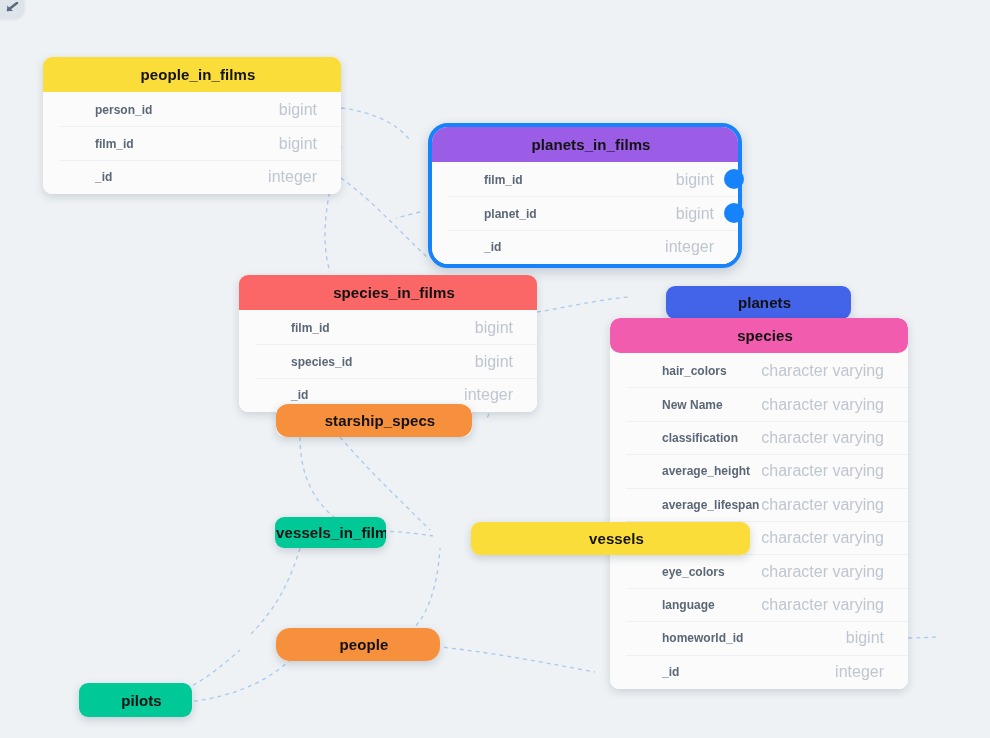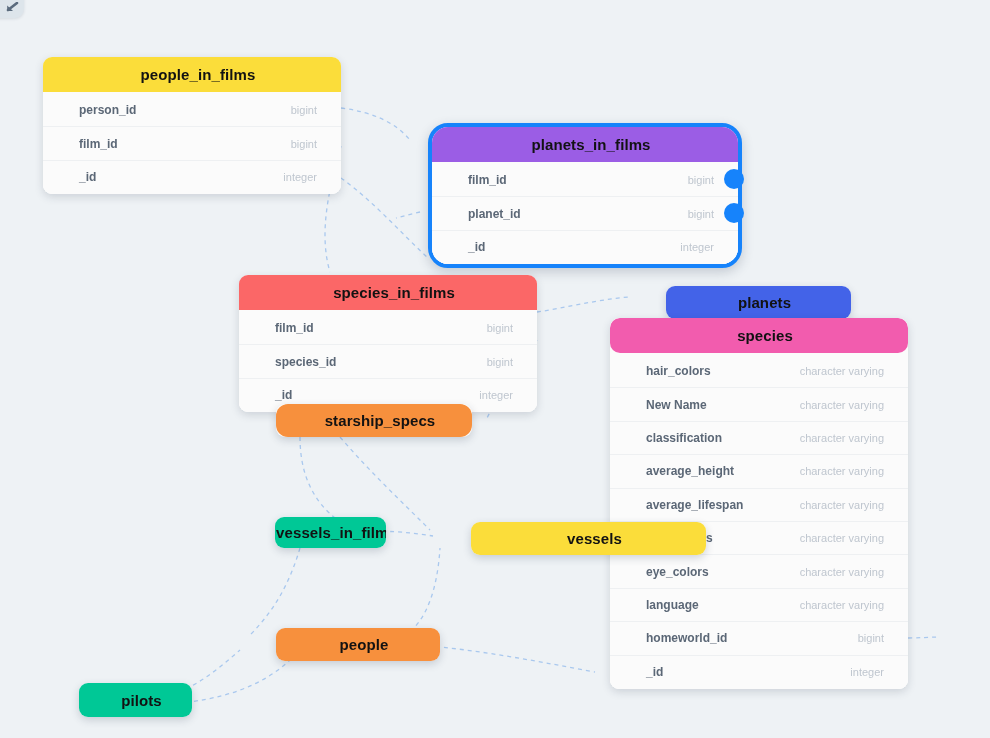--- a/index.html
+++ b/index.html
@@ -61,33 +61,34 @@
     padding-top: 2px;
   }
   .field-row {
     height: 33.4px;
     display: flex;
     align-items: center;
     padding: 0 24px 0 36px;
     box-sizing: border-box;
     border-bottom: 1px solid #eef0f2;
     background: #fbfbfb;
+    margin-left: 16px;
   }
   .field-row:last-child {
     border-bottom: none;
   }
   .field-name {
     font-size: 12px;
     font-weight: bold;
     color: #5b6776;
     flex: 1 1 auto;
     white-space: nowrap;
   }
   .field-type {
-    font-size: 11px;
+    font-size: 16px;
     color: #bfc6cf;
     white-space: nowrap;
   }
   .handle {
     position: absolute;
     width: 20px;
     height: 20px;
     border-radius: 50%;
     background: #1683fb;
   }
@@ -234,24 +235,24 @@
             <span class="field-type">integer</span>
           </div>
         </div>
       </div>
       <div class="node collapsed" style="left: 240px; top: 404px; width: 196px; height: 33px;">
         <div class="node-header" style="background: rgb(247, 144, 61); border-radius: 12px;">starship_specs</div>
       </div>
       <div class="node collapsed" style="left: 239px; top: 517px; width: 111px; height: 31px;">
         <div class="node-header" style="background: rgb(0, 200, 150);">vessels_in_films</div>
       </div>
-      <div class="node collapsed" style="left: 435px; top: 522px; width: 235px; height: 33px;">
+      <div class="node collapsed" style="left: 435px; top: 522px; width: 279px; height: 33px;">
         <div class="node-header" style="background: rgb(251, 221, 58);">vessels</div>
       </div>
-      <div class="node collapsed" style="left: 240px; top: 628px; width: 164px; height: 33px;">
+      <div class="node collapsed" style="left: 240px; top: 628px; width: 164px; height: 33px; border-radius: 14px;">
         <div class="node-header" style="background: rgb(247, 144, 61);">people</div>
       </div>
       <div class="node collapsed" style="left: 43px; top: 683px; width: 113px; height: 34px; text-align: right;">
         <div class="node-header" style="background: rgb(0, 200, 150);">pilots</div>
       </div>
     </div>
 
   <div id="corner-button">
     <svg width="15" height="13" viewBox="0 0 15 13">
       <path d="M13 1 L4 8" stroke="#5a6b7d" stroke-width="2.6" fill="none" stroke-linecap="round"></path>

